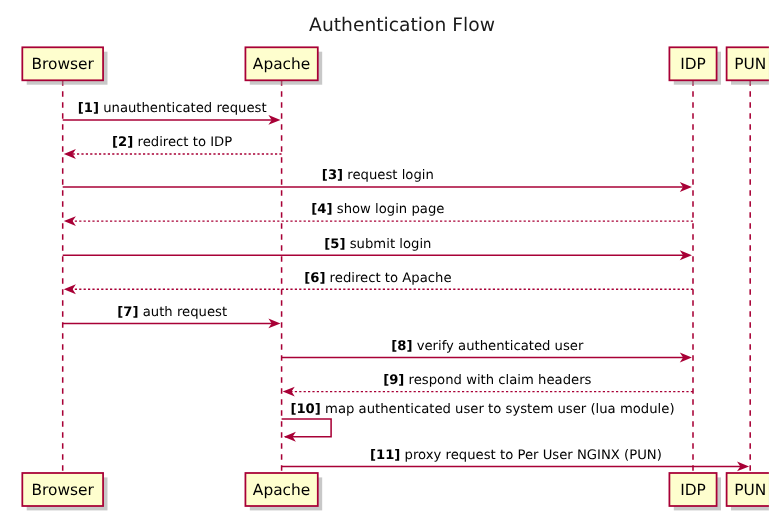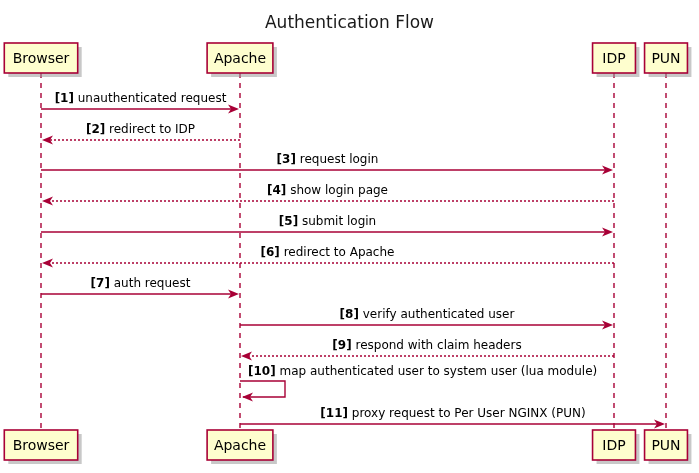--- a/index.html
+++ b/index.html
@@ -10,21 +10,21 @@
   body {
     width: 699px;
     height: 473px;
     position: relative;
     overflow: hidden;
     font-family: "DejaVu Sans", sans-serif;
     -webkit-font-smoothing: antialiased;
   }
   #diagram-root {
     position: absolute;
-    left: 0;
+    left: 16px;
     top: 0;
     width: 614px;
     height: 473px;
     padding-left: 20px;
   }
   #diagram-svg {
     position: absolute;
     left: 0;
     top: 0;
   }

